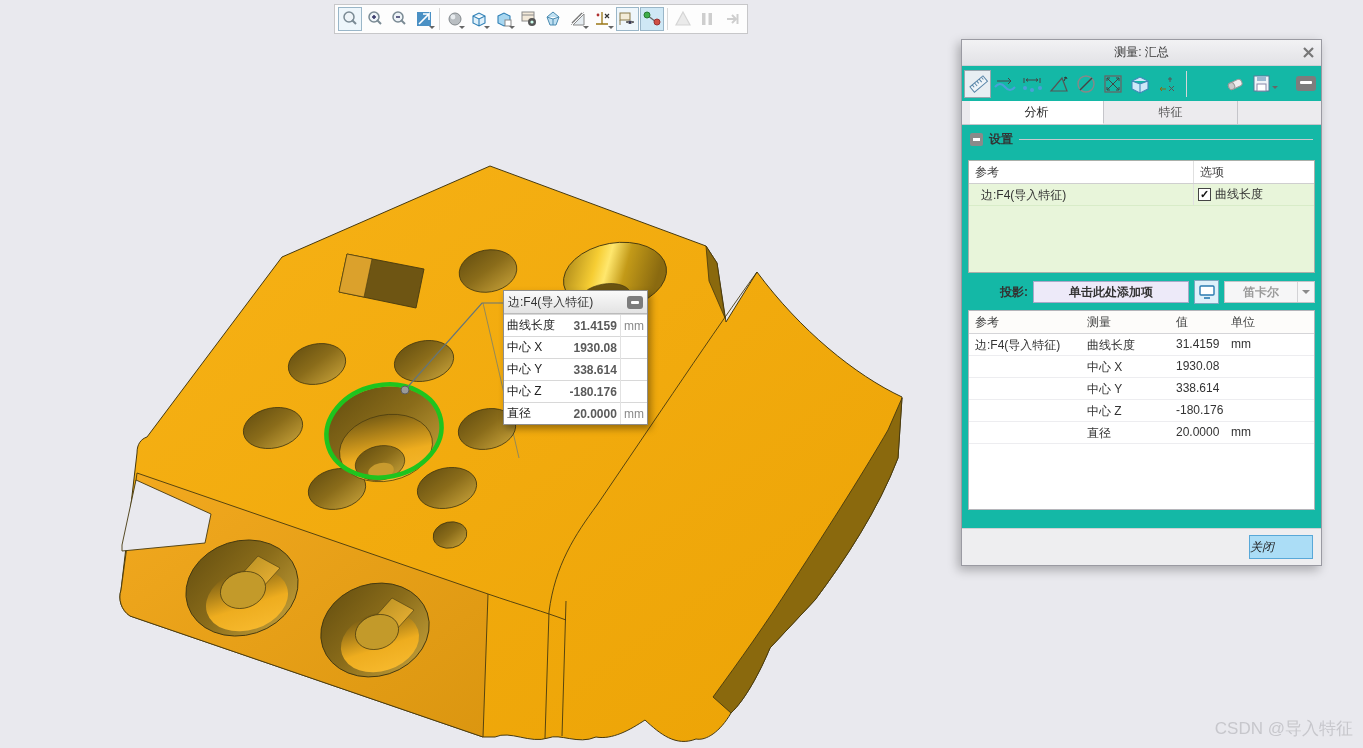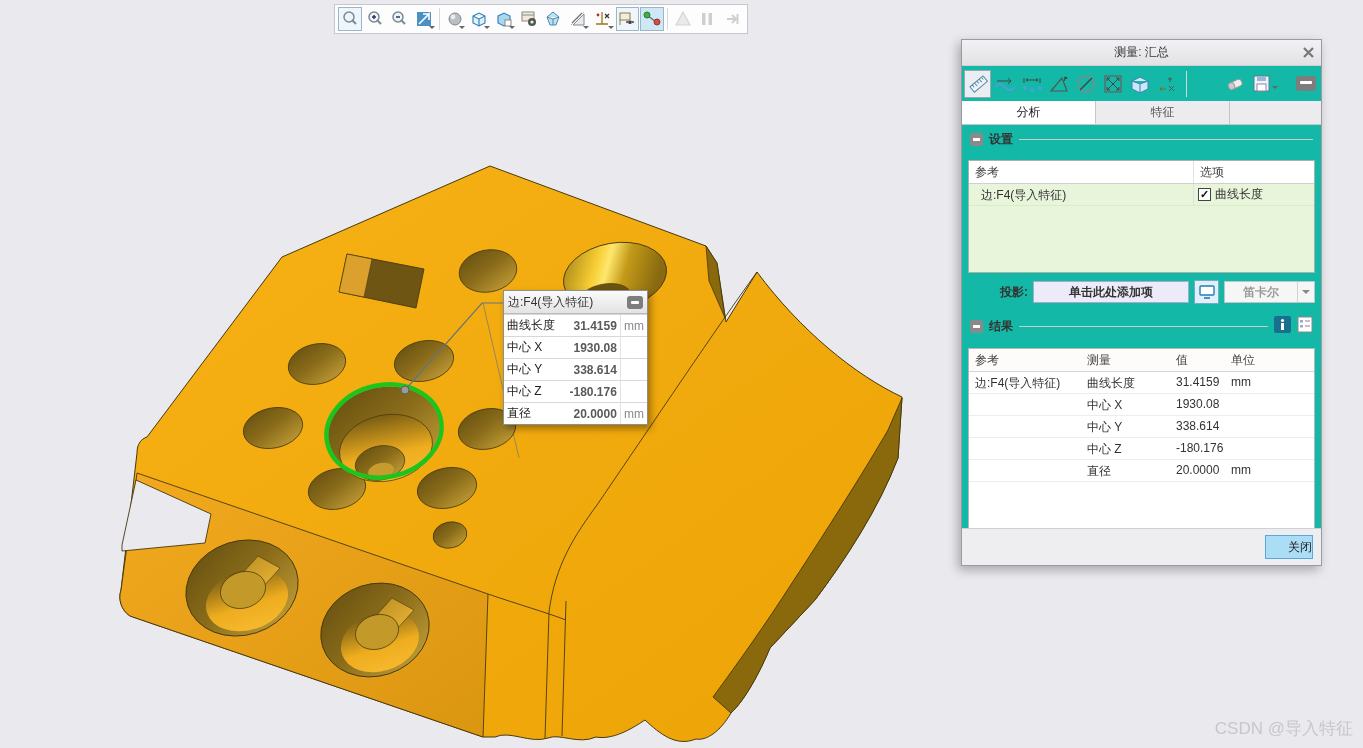--- a/index.html
+++ b/index.html
@@ -53,21 +53,21 @@
     justify-content:center; }
   #panel-toolbar { height:35px; display:flex; align-items:center; padding:0 2px; }
   .pbtn { width:27px; height:28px; display:flex; align-items:center;
     justify-content:center; position:relative; border:1px solid transparent; }
   .pbtn.pressed { border:1px solid #9aa6ae; background:#e8eef2; }
   .psep { width:1px; height:26px; background:#d5d5d8; margin:0 6px; }
   #panel-tabs { height:24px; display:flex; border-bottom:1px solid #c5c5ca;
     background:#ecebee; }
   .tab { width:134px; text-align:center; line-height:23px; color:#555;
     border-right:1px solid #c5c5ca; background:#ecebee; }
-  .tab.active { background:#fff; border-bottom:1px solid #fff; color:#222; }
+  .tab.active { background:#fff; border-bottom:1px solid #fff; color:#222;margin-left:8px; }
   .tab-rest { flex:1; }
 
   .sec-head { display:flex; align-items:center; gap:6px; padding:6px 8px 12px 8px; }
   .collapse-box { width:13px; height:13px; background:#8a8a8a; border-radius:2px;
     position:relative; flex:none; }
   .collapse-box::after { content:""; position:absolute; left:3px; right:3px;
     top:5px; height:3px; background:#fff; }
   .sec-rule { flex:1; height:1px; background:#c9c9ce; }
 
   .settings-table { margin:0 6px; border:1px solid #aab0aa; background:#fff; }
@@ -103,23 +103,23 @@
     background:#fdfcfa; color:#444; }
   .rt-row { display:flex; height:22px; border-bottom:1px solid #ededf0; color:#333; }
   .rt-cell { padding:3px 6px; overflow:hidden; white-space:nowrap; }
   .rc1 { width:112px; }
   .rc2 { width:89px; }
   .rc3 { width:55px; }
   .rc4 { flex:1; }
 
   #panel-footer { position:absolute; left:0; right:0; bottom:0; height:37px;
     border-top:1px solid #d0d0d4; background:#eeeef0; }
-  #close-btn { position:absolute; right:8px; top:6px; width:48px; height:24px;
-    background:#abddf6; border:1px solid #58a8d8; text-align:right;
-    line-height:22px; color:#222; }
+  #close-btn { position:absolute; right:8px; top:6px; width:64px; height:24px;
+    background:#abddf6; border:1px solid #58a8d8; text-align:left;
+    line-height:22px; color:#222;font-style:italic; }
 
   #watermark { right:10px; bottom:8px; color:#c7c7cc; font-size:17px; z-index:6; }
 </style>
 </head>
 <body>
 
 <svg id="viewport-svg" class="abs" width="1363" height="748" viewBox="0 0 1363 748">
   <defs>
     <linearGradient id="gTop" x1="0" y1="0" x2="1" y2="1">
       <stop offset="0" stop-color="#f7b216"></stop>
@@ -502,41 +502,20 @@
         </svg>
     </div>
     <div id="csys-select">
       <span id="csys-value">笛卡尔</span>
       <span id="csys-arrow">
           <i></i>
         </span>
     </div>
   </div>
 
-  <div class="sec-head">
-    <span class="collapse-box"></span>
-    <span style="font-weight:bold;">结果</span>
-    <span class="sec-rule"></span>
-    <span>
-      <svg width="17" height="17">
-          <rect width="17" height="17" rx="2" fill="#17708f"></rect>
-          <circle cx="8.5" cy="4.5" r="1.6" fill="#fff"></circle>
-          <rect x="7" y="7" width="3" height="7" fill="#fff"></rect>
-        </svg>
-    </span>
-    <span>
-      <svg width="16" height="17">
-          <rect x="1" y="1" width="14" height="15" fill="#fff" stroke="#8a8a8a"></rect>
-          <rect x="3" y="4" width="3" height="2.5" fill="#9ac"></rect>
-          <line x1="8" y1="5" x2="13" y2="5" stroke="#888"></line>
-          <rect x="3" y="9" width="3" height="2.5" fill="#9ac"></rect>
-          <line x1="8" y1="10" x2="13" y2="10" stroke="#888"></line>
-        </svg>
-    </span>
-  </div>
 
   <div class="results-table">
     <div class="rt-head">
       <div class="rt-cell rc1">参考</div>
       <div class="rt-cell rc2">测量</div>
       <div class="rt-cell rc3">值</div>
       <div class="rt-cell rc4">单位</div>
     </div>
     <div class="rt-row">
       <div class="rt-cell rc1">边:F4(导入特征)</div>

